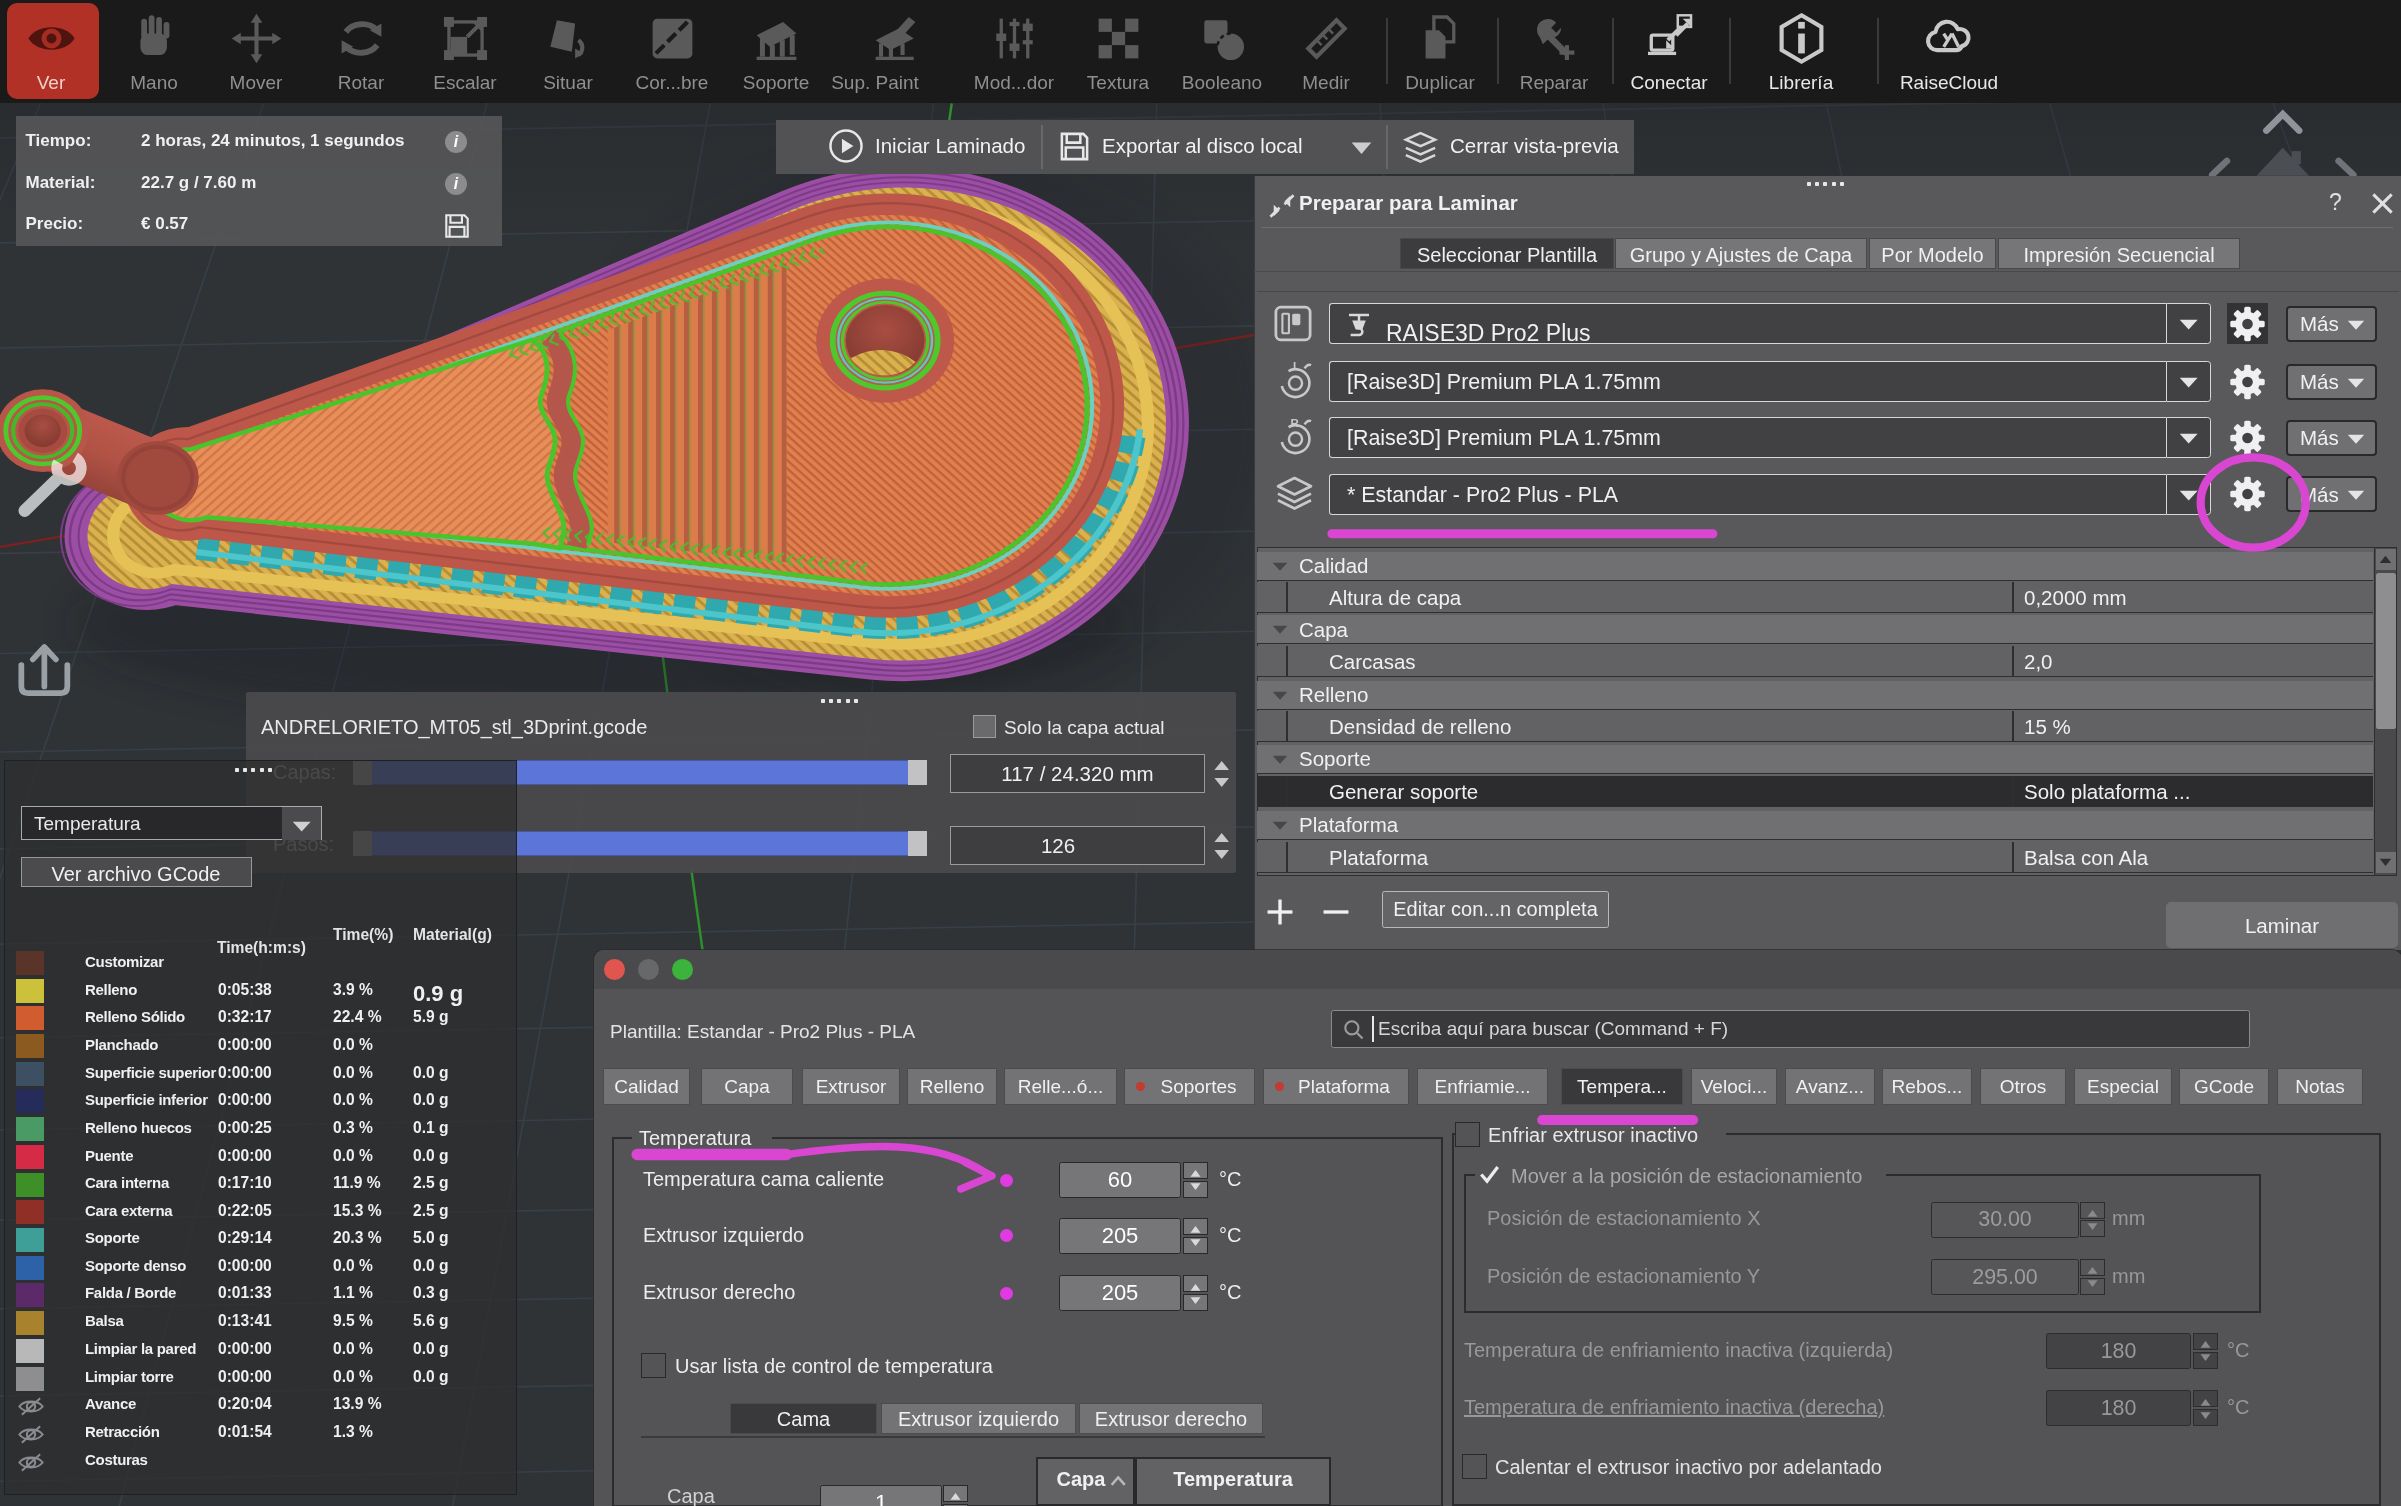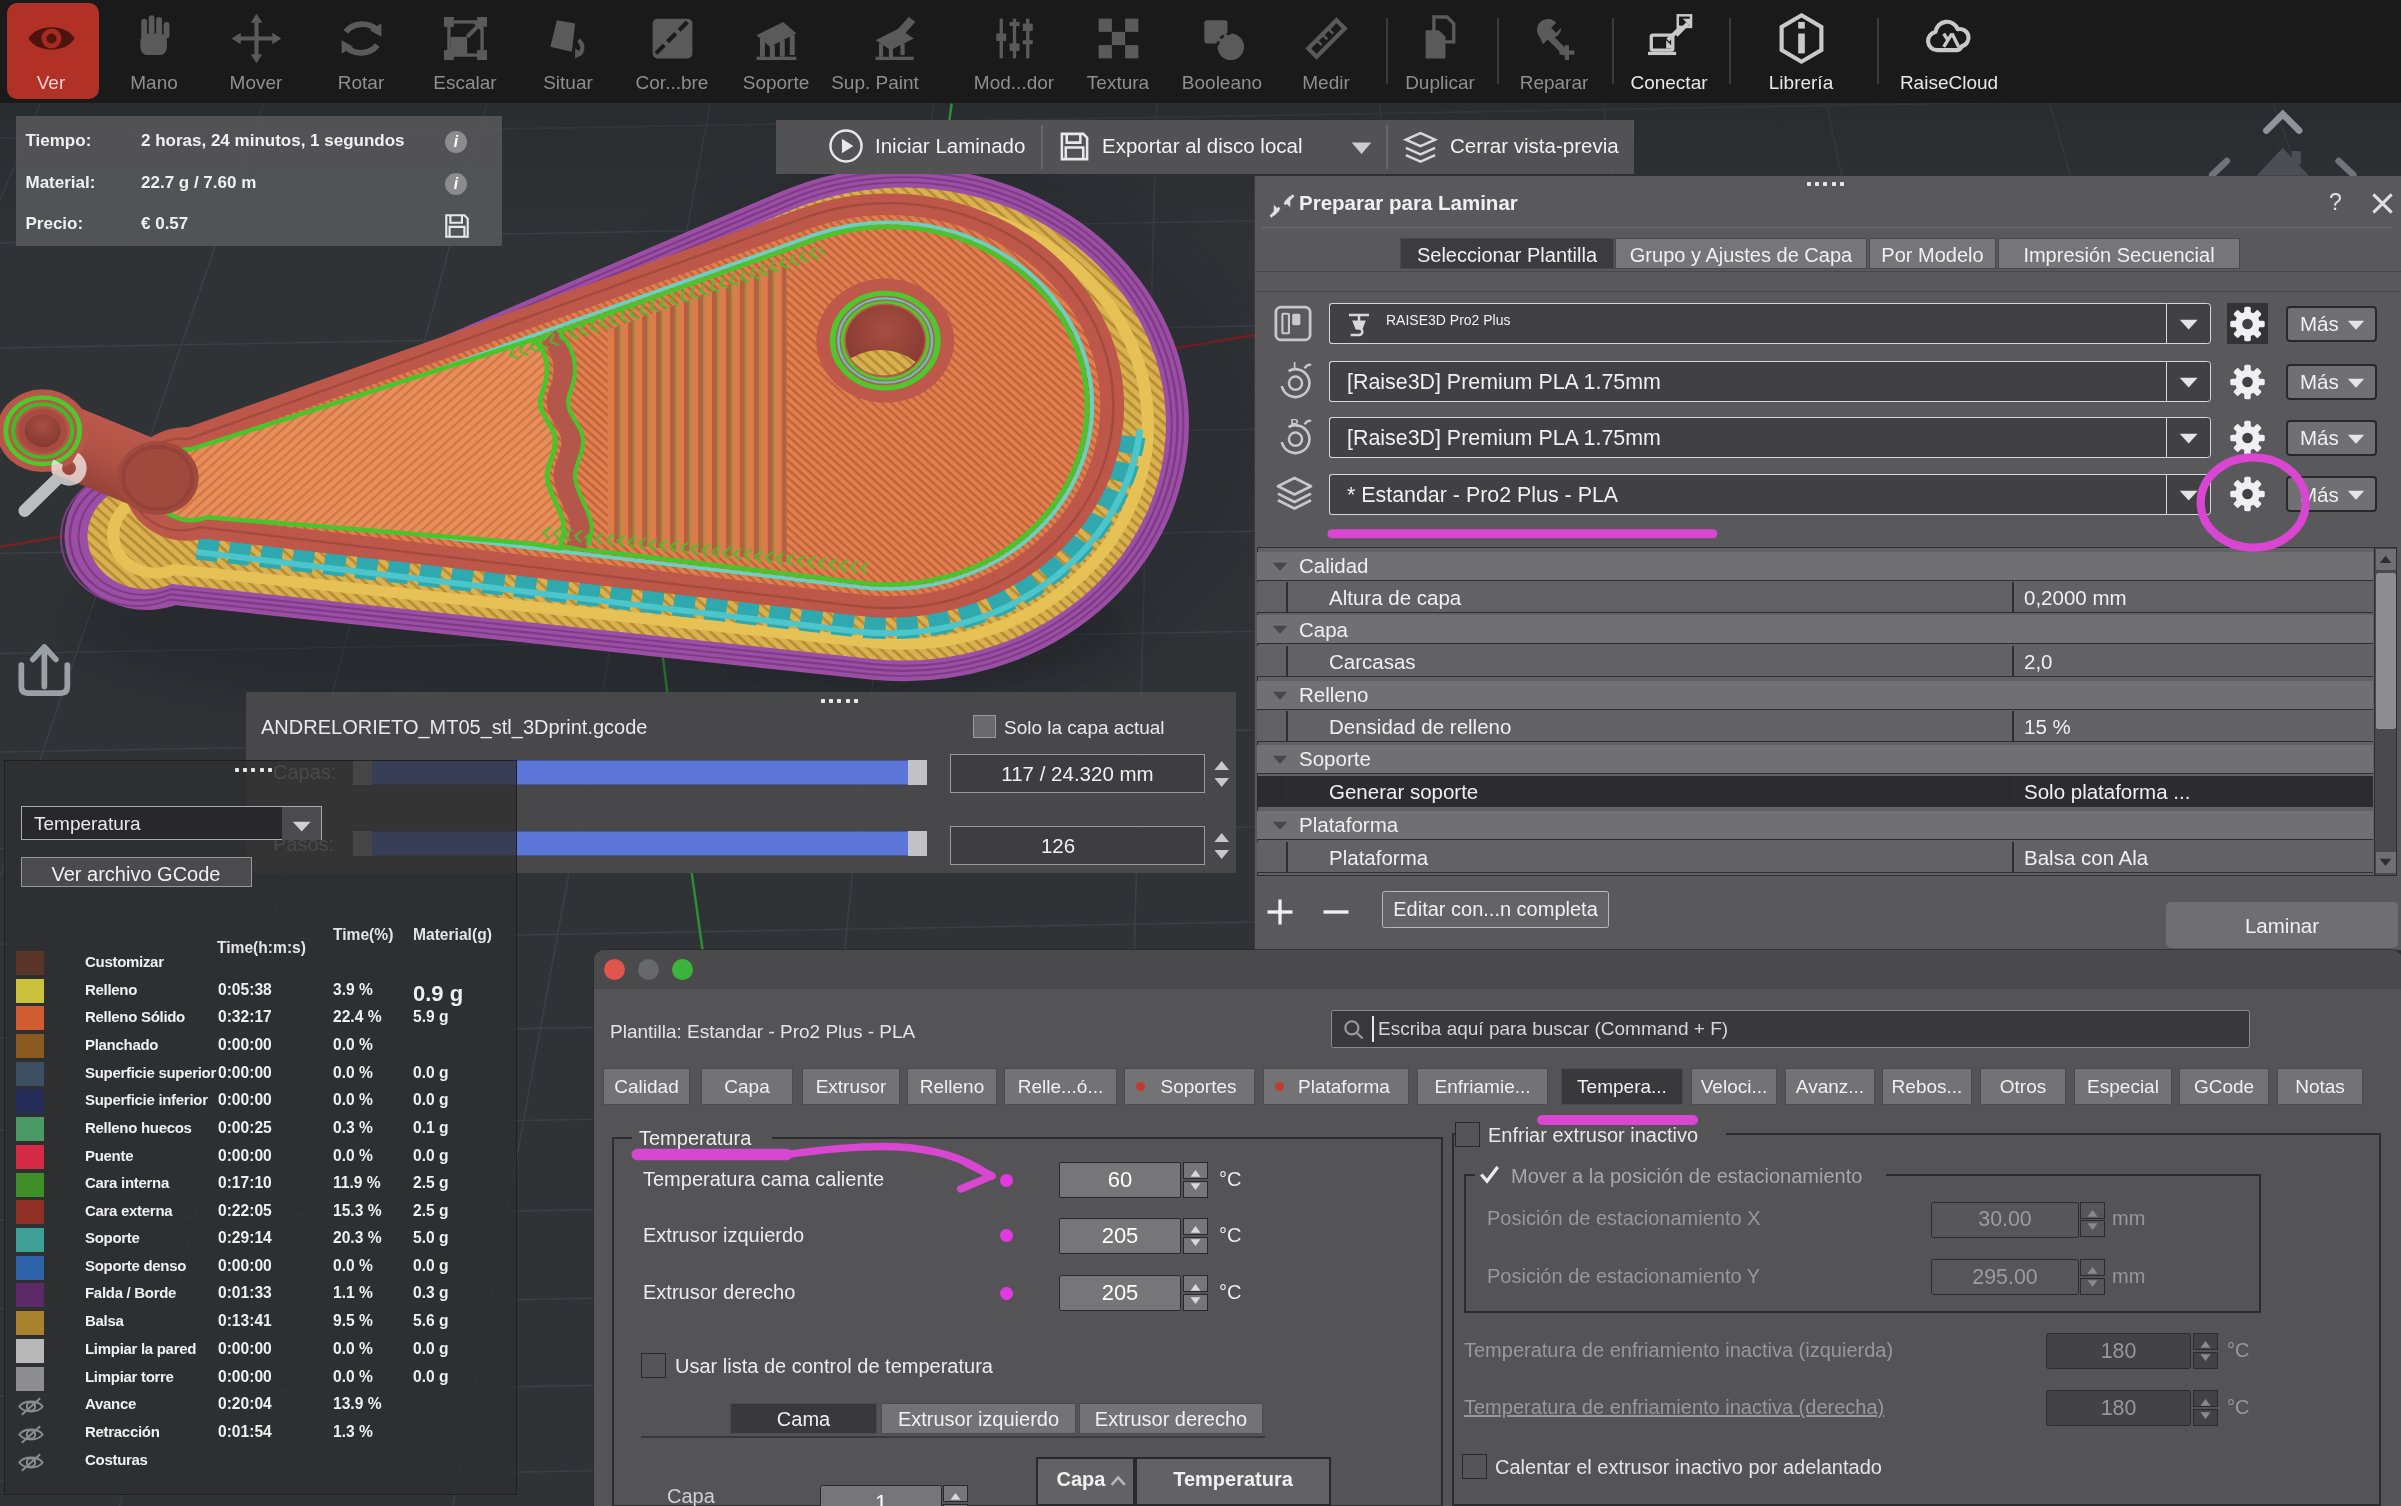--- a/index.html
+++ b/index.html
@@ -446,21 +446,21 @@
     <svg class="a" style="left:2178px;top:318px" width="21.4" height="13" viewBox="0 0 26 16">
       <path d="M2,2 L13,14 L24,2 Z" fill="#e4e4e6"></path>
     </svg>
     <svg class="a" style="left:1344px;top:310px" width="30" height="30" viewBox="0 0 36 36">
       <g stroke="#d8d8da" stroke-width="3" fill="none">
         <path d="M6,6 h24 M18,6 v8"></path>
         <path d="M12,14 h12 l-3,8 h-6 Z" fill="#d8d8da"></path>
         <path d="M8,30 h10 a4,4 0 0 0 0,-8 h-2"></path>
       </g>
     </svg>
-    <div class="tx" style="left:1386px;top:312px;font-size:14px">RAISE3D Pro2 Plus</div>
+    <div class="tx" style="left:1386px;top:320px;font-size:23px">RAISE3D Pro2 Plus</div>
     <div class="a" style="left:2227px;top:303px;width:41px;height:41px;background:#333335"></div>
     <svg class="a" style="left:2227px;top:306px" width="41" height="36" viewBox="0 0 50 44">
       <g fill="#f0f0f2" transform="translate(25,22)">
         <circle r="15"></circle>
         <rect x="-4" y="-21" width="8" height="9" rx="2" transform="rotate(0 0 0)"></rect>
         <rect x="-4" y="-21" width="8" height="9" rx="2" transform="rotate(45 0 0)"></rect>
         <rect x="-4" y="-21" width="8" height="9" rx="2" transform="rotate(90 0 0)"></rect>
         <rect x="-4" y="-21" width="8" height="9" rx="2" transform="rotate(135 0 0)"></rect>
         <rect x="-4" y="-21" width="8" height="9" rx="2" transform="rotate(180 0 0)"></rect>
         <rect x="-4" y="-21" width="8" height="9" rx="2" transform="rotate(225 0 0)"></rect>

